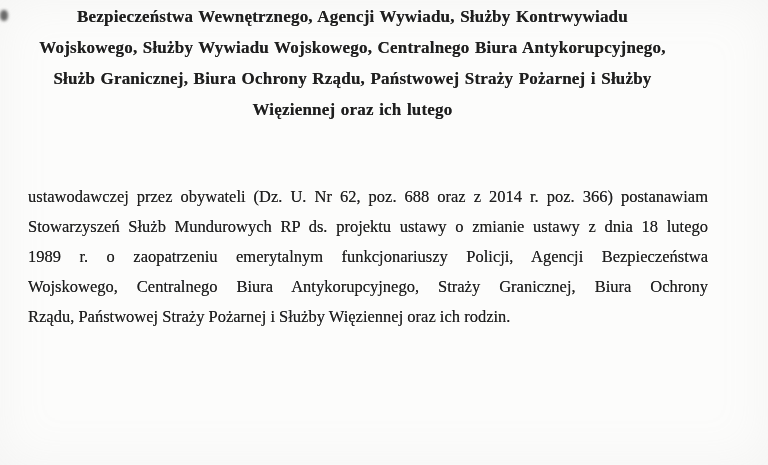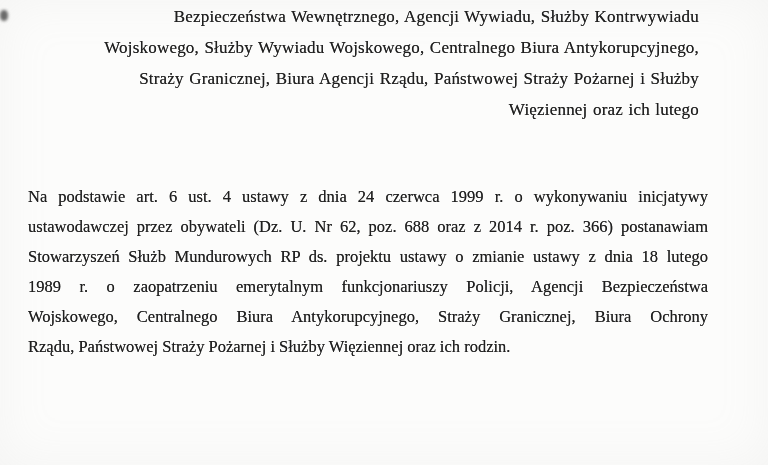--- a/index.html
+++ b/index.html
@@ -14,22 +14,22 @@
     overflow: hidden;
     background: #fcfcfb;
     box-shadow: inset 0 0 50px rgba(190,190,190,0.12);
     font-family: "Liberation Serif", "DejaVu Serif", serif;
     color: #1f1f1f;
     text-shadow: 0 0 0.45px rgba(35,35,35,0.75);
     -webkit-font-smoothing: antialiased;
   }
   .heading {
     padding: 1px 69px 0 6px;
-    text-align: right;
-    font-weight: normal;
+    text-align: center;
+    font-weight: bold;
     font-size: 17px;
     line-height: 31px;
     letter-spacing: 0.2px;
     word-spacing: 1px;
   }
   .h-line { white-space: nowrap; }
   .para {
     margin-top: 57px;
     padding: 0 60px 0 28px;
     font-size: 16.5px;
@@ -58,25 +58,24 @@
 </style>
 </head>
 <body>
 
 <div class="page">
   <div class="scan-artifact"></div>
 
   <div class="heading">
     <div class="h-line">Bezpieczeństwa Wewnętrznego, Agencji Wywiadu, Służby Kontrwywiadu</div>
     <div class="h-line">Wojskowego, Służby Wywiadu Wojskowego, Centralnego Biura Antykorupcyjnego,</div>
-    <div class="h-line">Straży Granicznej, Biura Agencji Rządu, Państwowej Straży Pożarnej i Służby</div>
+    <div class="h-line">Służb Granicznej, Biura Ochrony Rządu, Państwowej Straży Pożarnej i Służby</div>
     <div class="h-line">Więziennej oraz ich lutego</div>
   </div>
 
   <div class="para">
-    <div class="p-line">Na podstawie art. 6 ust. 4 ustawy z dnia 24 czerwca 1999 r. o wykonywaniu inicjatywy</div>
     <div class="p-line">ustawodawczej przez obywateli (Dz. U. Nr 62, poz. 688 oraz z 2014 r. poz. 366) postanawiam</div>
     <div class="p-line">Stowarzyszeń Służb Mundurowych RP ds. projektu ustawy o zmianie ustawy z dnia 18 lutego</div>
     <div class="p-line">1989 r. o zaopatrzeniu emerytalnym funkcjonariuszy Policji, Agencji Bezpieczeństwa</div>
     <div class="p-line">Wojskowego, Centralnego Biura Antykorupcyjnego, Straży Granicznej, Biura Ochrony</div>
     <div class="p-line last">Rządu, Państwowej Straży Pożarnej i Służby Więziennej oraz ich rodzin.</div>
   </div>
 </div>
 
 </body></html>

